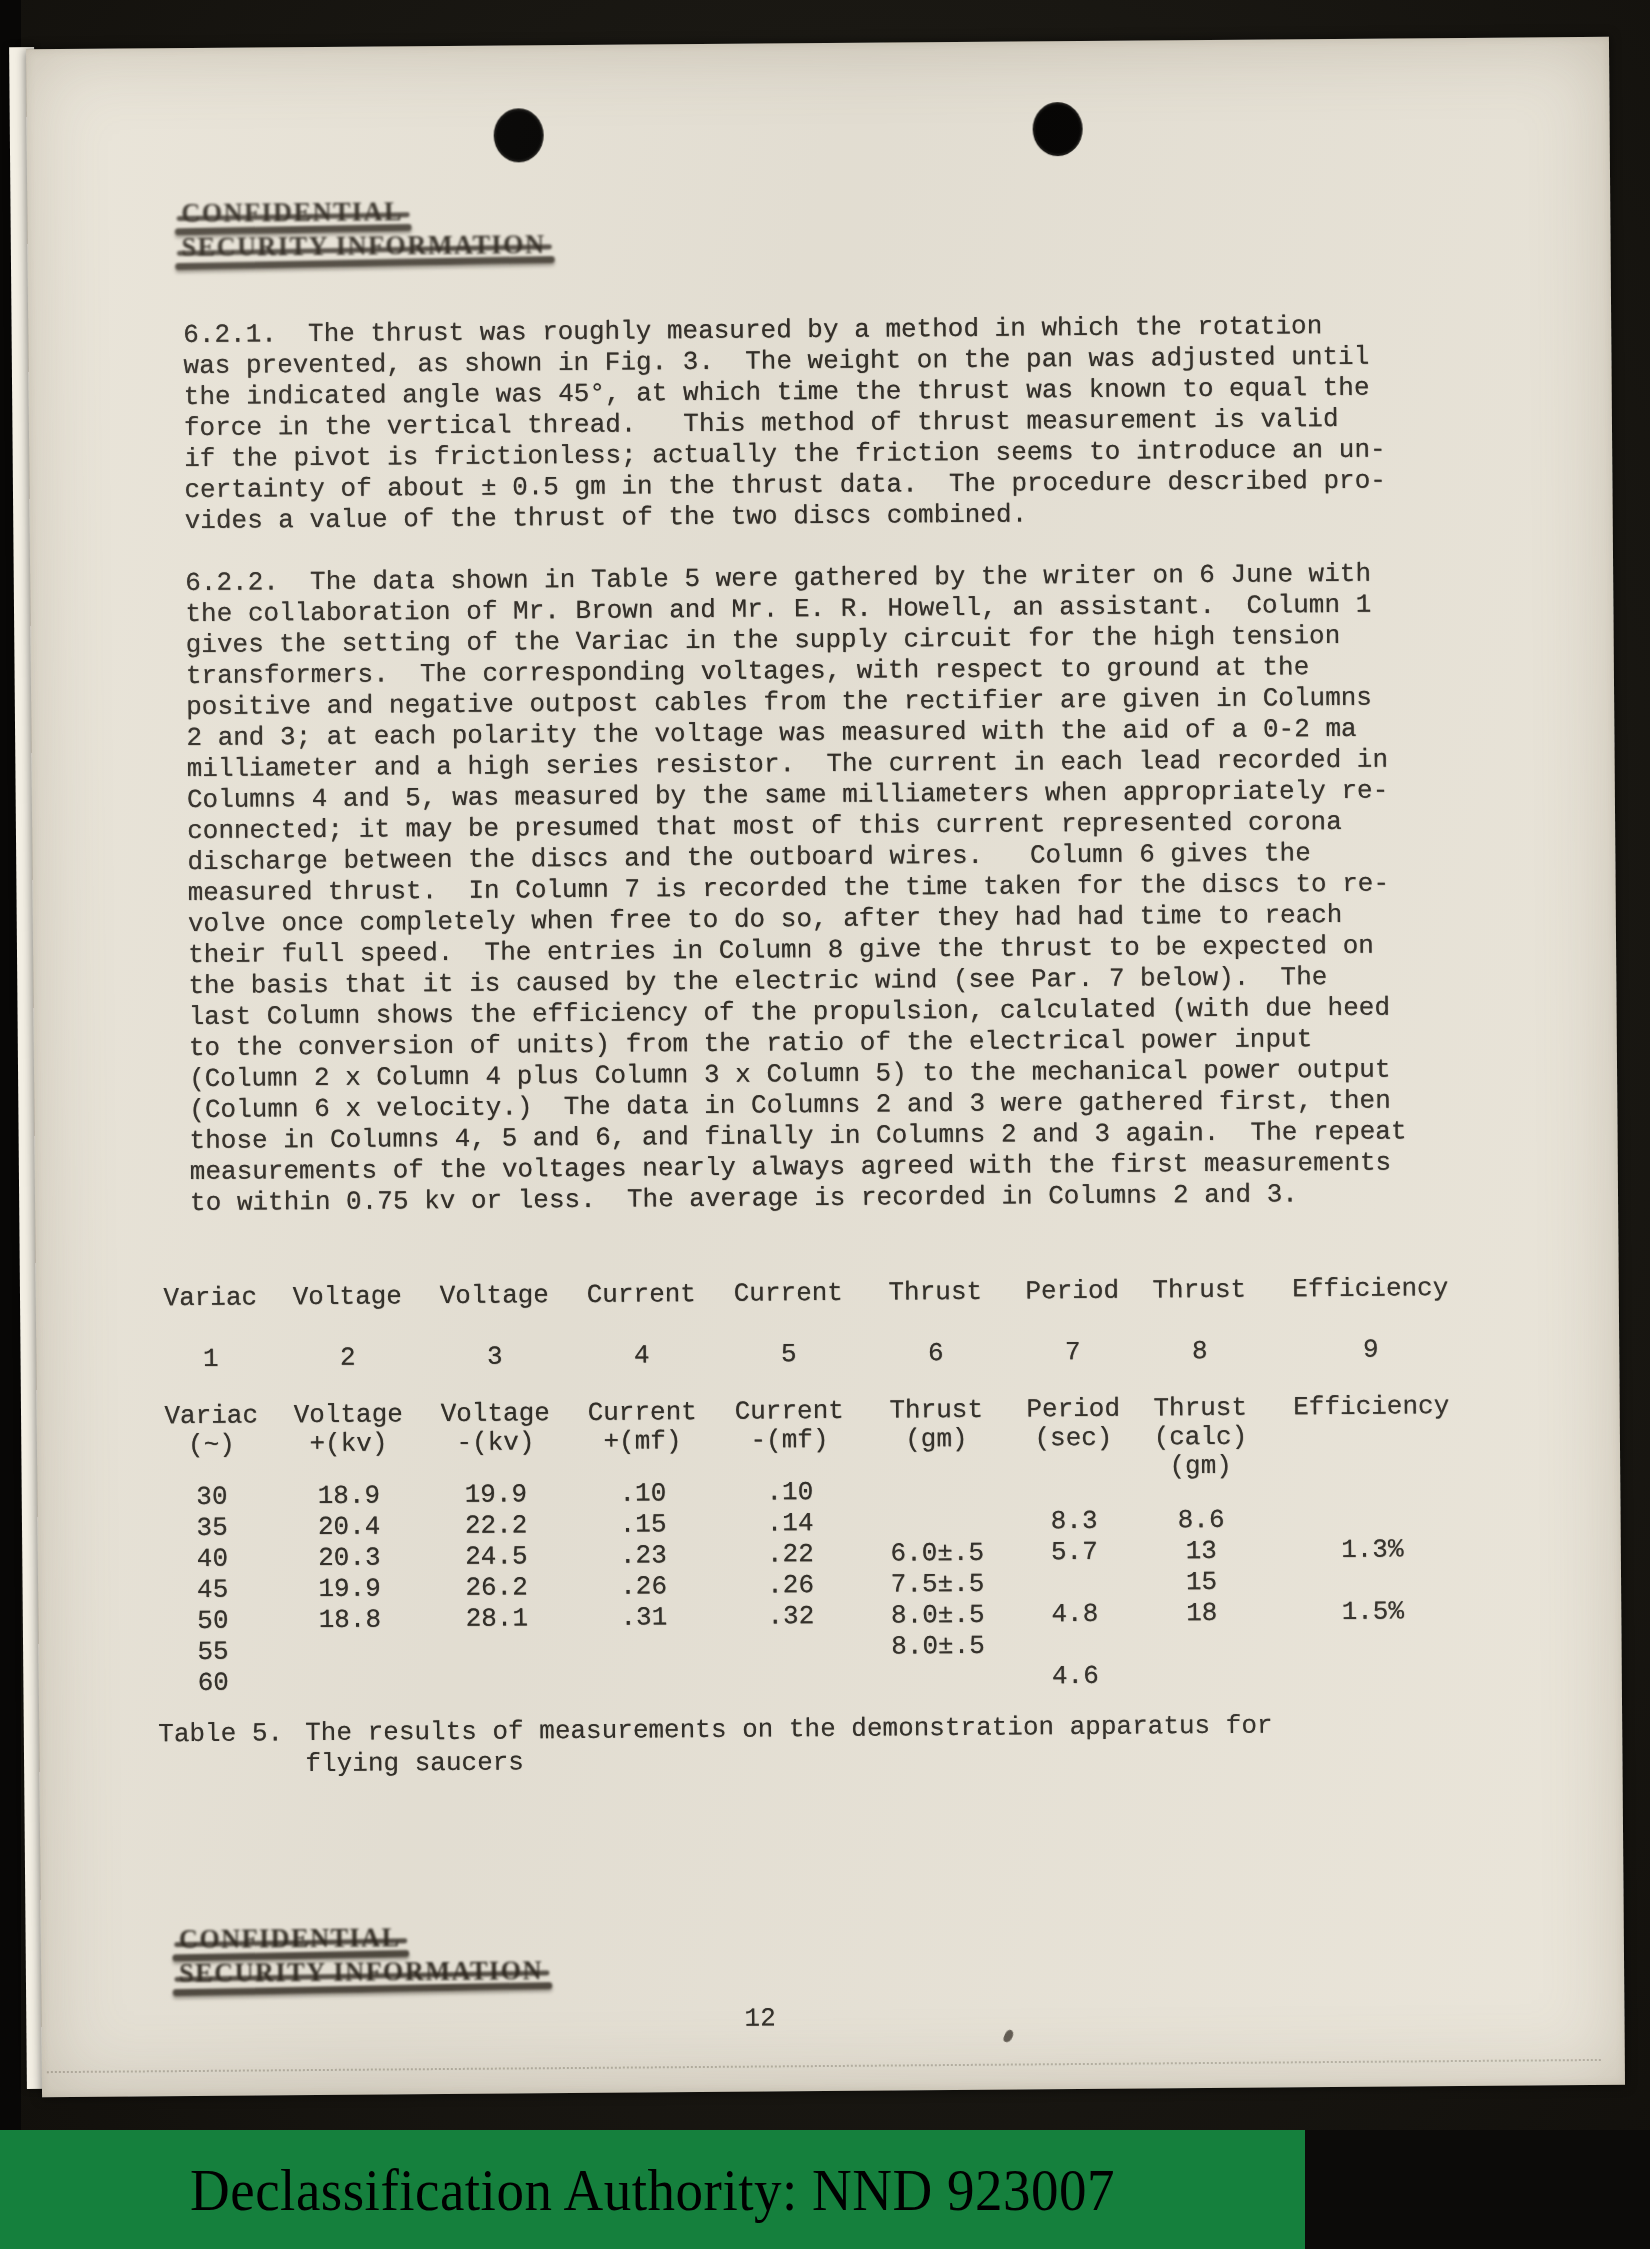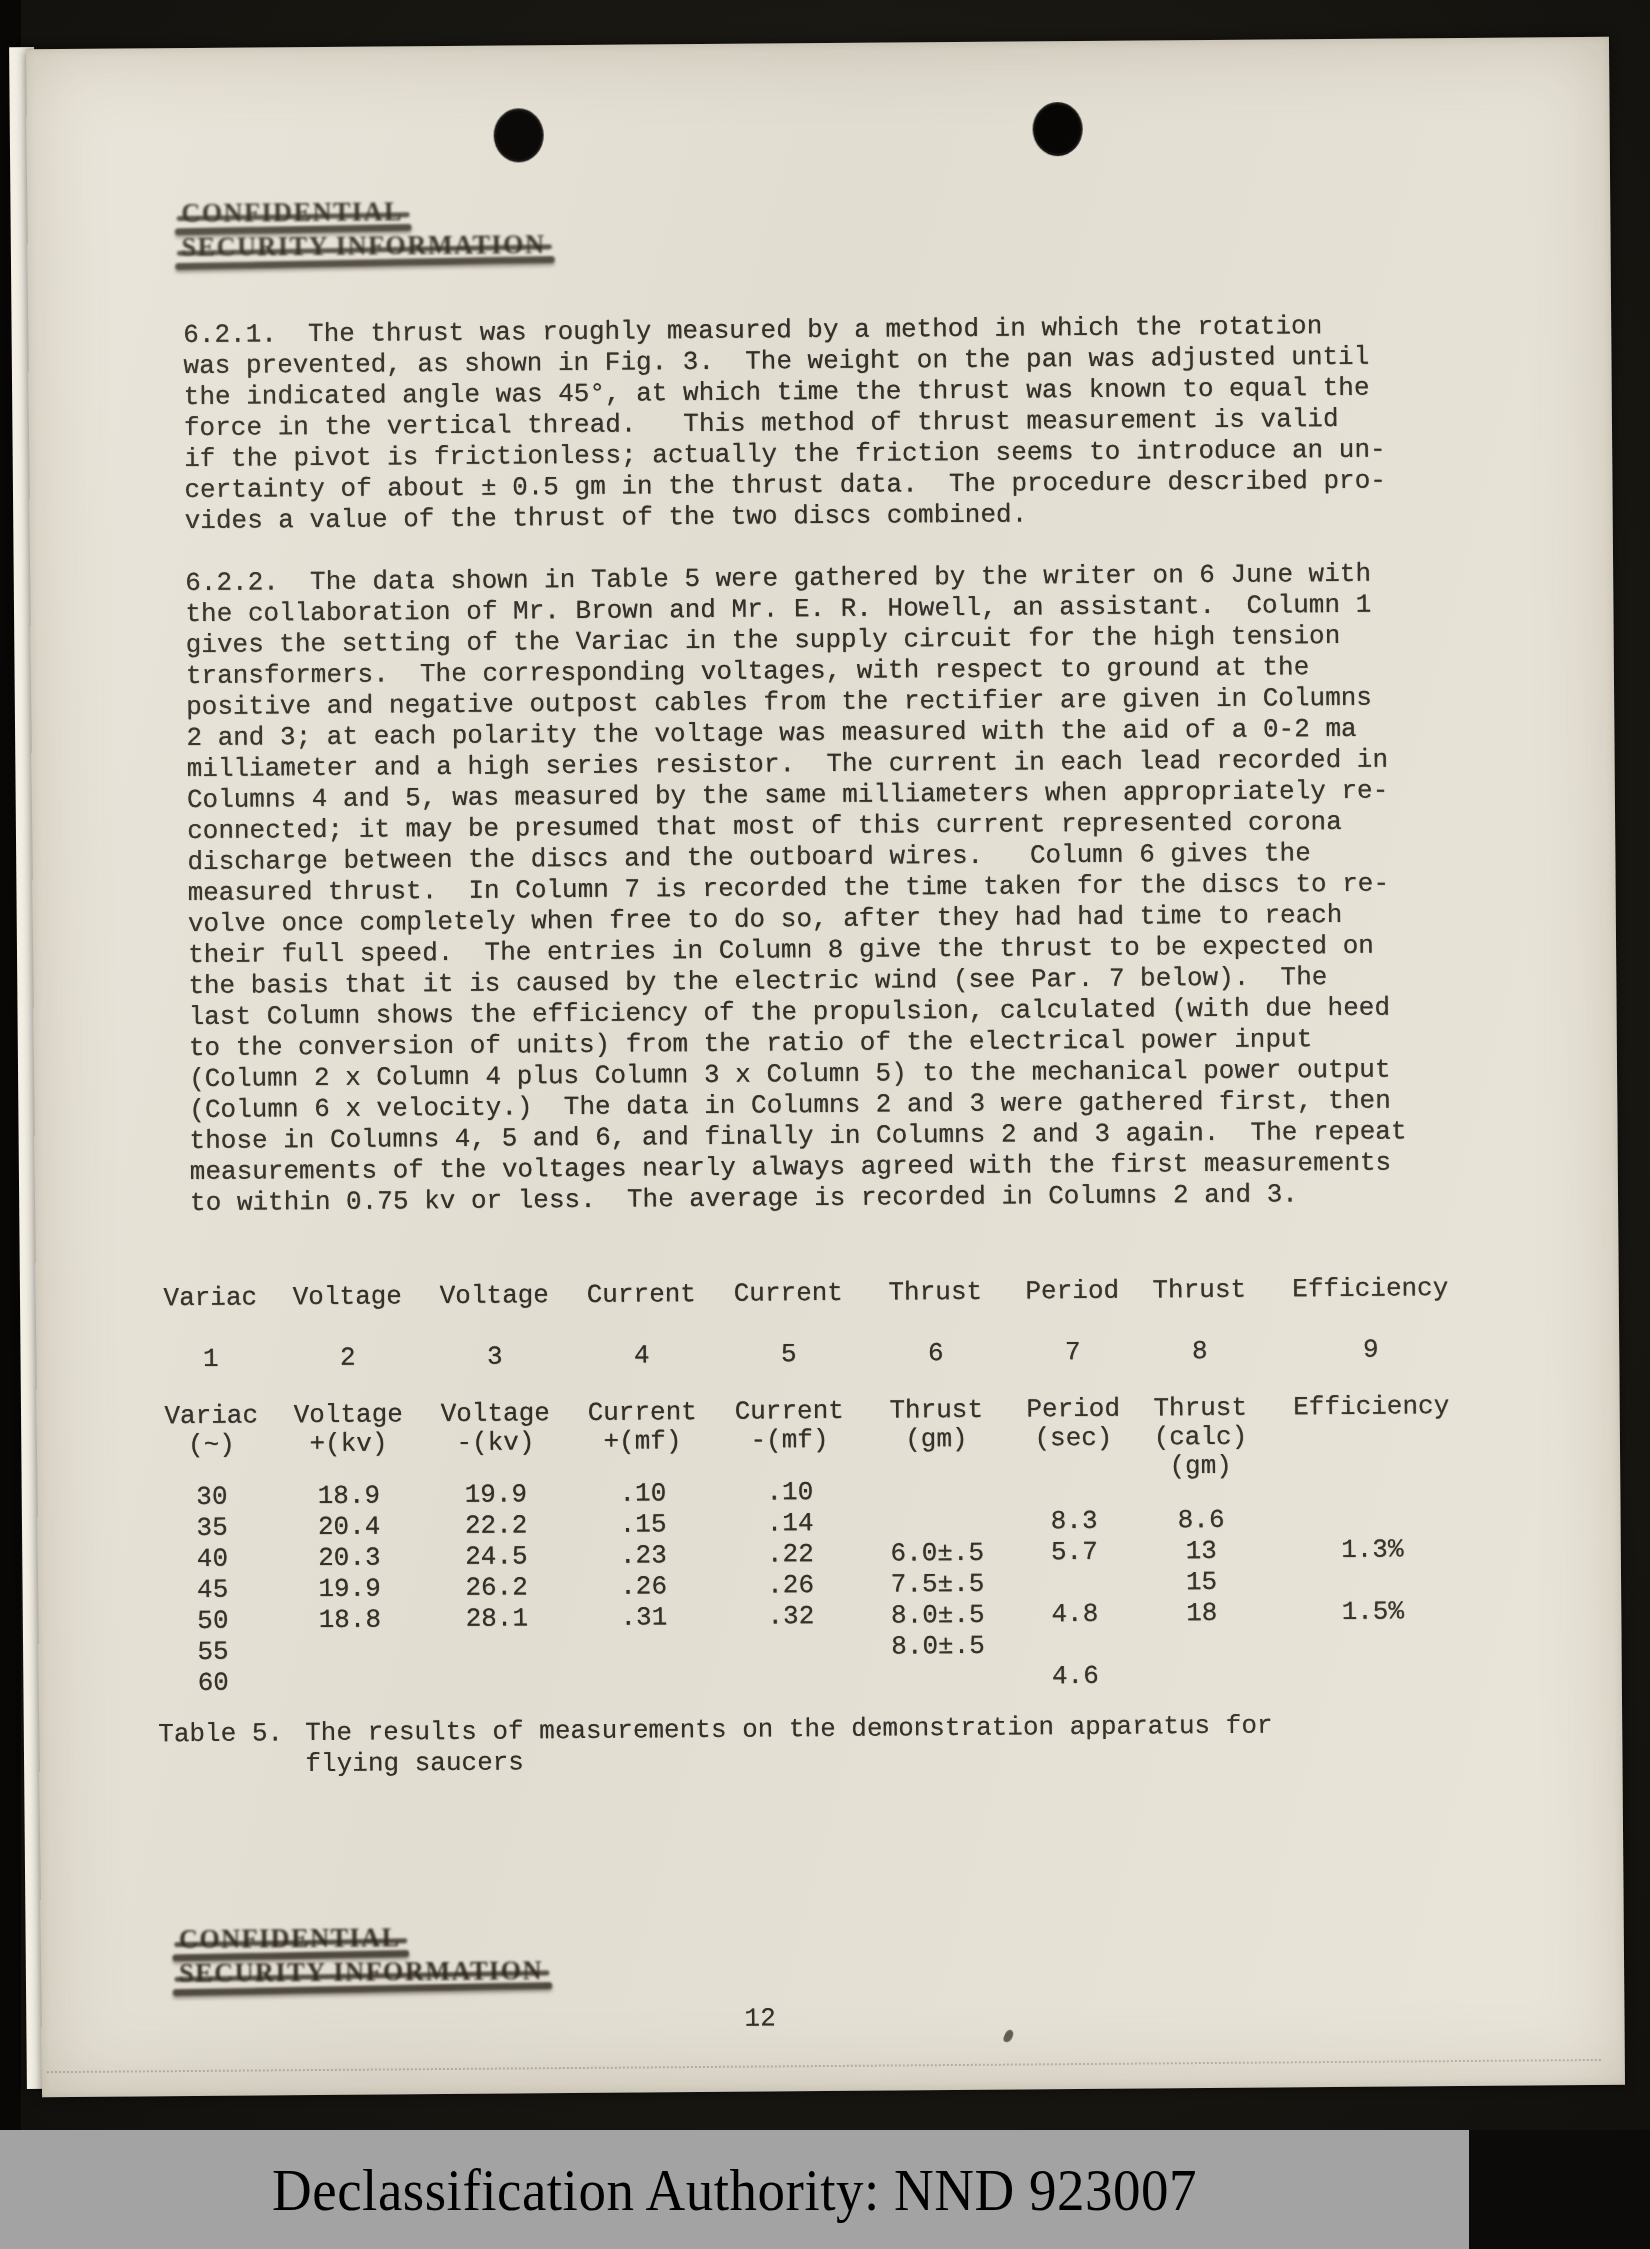--- a/index.html
+++ b/index.html
@@ -59,21 +59,21 @@
   .caption .cap-text{white-space:pre-wrap;text-shadow:0 0 0.7px rgba(45,40,33,.55);}
 
   .page-number{position:absolute;left:703px;top:1960px;font-size:26px;
          text-shadow:0 0 0.7px rgba(45,40,33,.55);}
   .ink-speck{position:absolute;left:963px;top:1988px;width:7.8px;height:12.7px;border-radius:50% 50% 60% 40%;
          background:rgba(52,46,38,.75);transform:rotate(24deg);filter:blur(0.5px);}
   .scan-dots{position:absolute;left:4.9px;top:2022px;width:1554px;height:0;
          border-top:2px dotted rgba(70,60,48,.28);}
 
   
-  .footer-bar{position:absolute;left:0;bottom:0;width:1469px;height:120px;background:#a3a3a3;
+  .footer-bar{position:absolute;left:0;bottom:0;width:1305px;height:120px;background:#15803d;
         display:flex;align-items:center;justify-content:center;}
   .footer-text{font-family:"Liberation Serif",serif;font-size:55px;color:#000;
         letter-spacing:0.5px;transform:scaleY(1.08);}
 </style>
 </head>
 <body>
 
 <div class="canvas">
   <div class="photo">
     <div class="photo-left-strip"></div>

